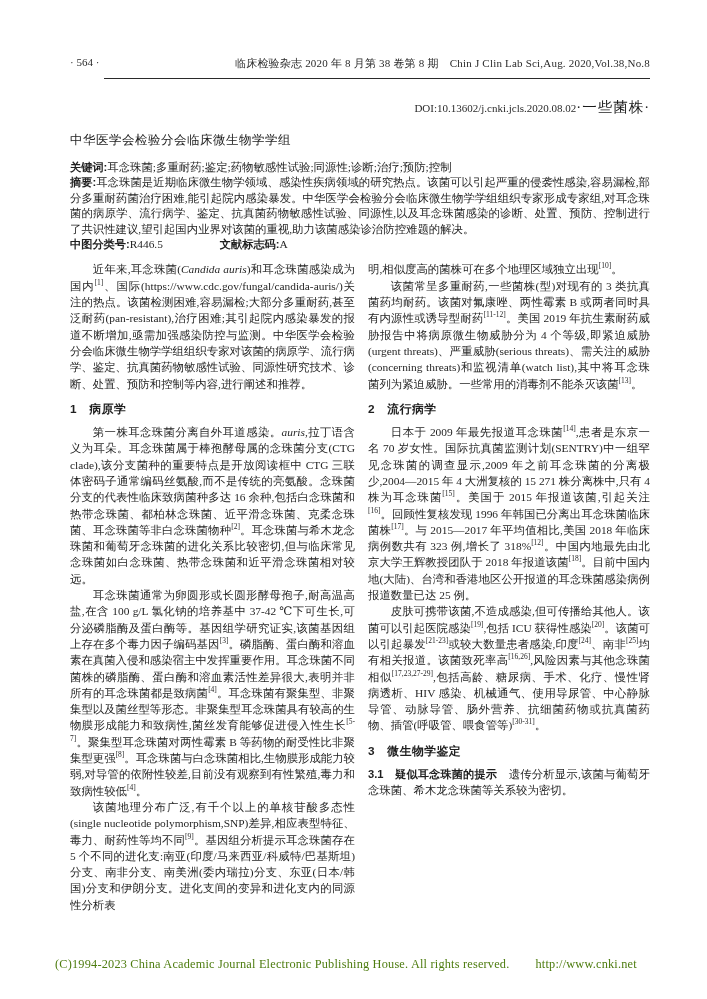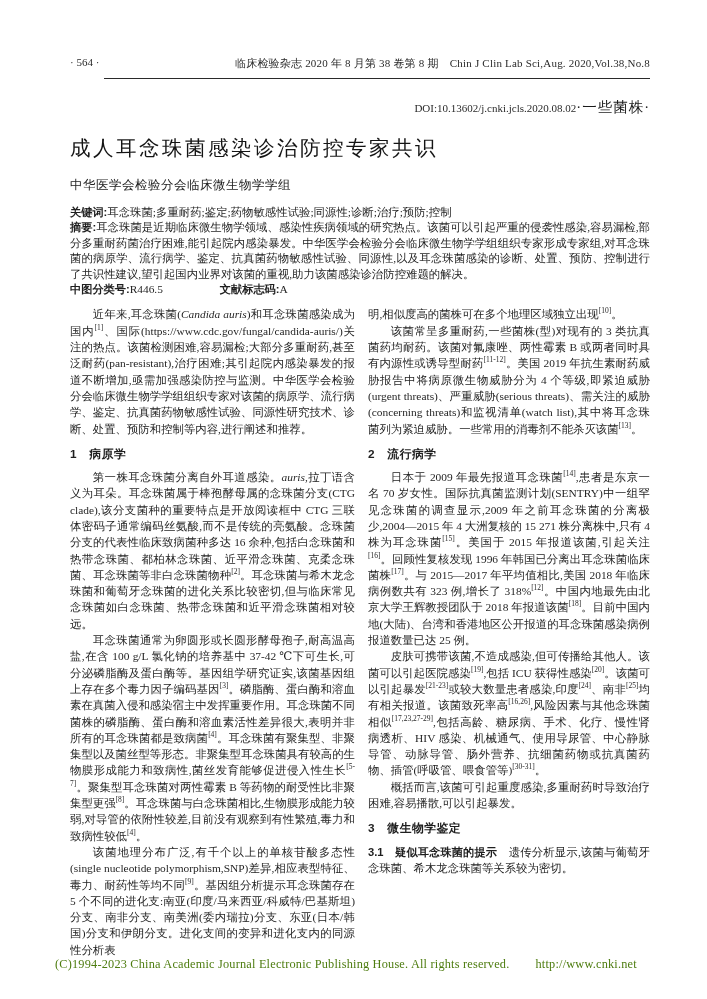--- a/index.html
+++ b/index.html
@@ -132,21 +132,20 @@
     <span class="page-num">· 564 ·</span>
     <span class="journal-line">临床检验杂志 2020 年 8 月第 38 卷第 8 期　Chin J Clin Lab Sci,Aug. 2020,Vol.38,No.8</span>
   </div>
   <hr class="head-rule">
 
   <div class="doi-row">
     <span class="doi">DOI:10.13602/j.cnki.jcls.2020.08.02</span>
     <span class="column-tag">·一些菌株·</span>
   </div>
 
-  <div class="article-title">成人耳念珠菌感染诊治防控专家共识</div>
   <div class="article-author">中华医学会检验分会临床微生物学学组</div>
 
   <div class="abstract">
       <div class="para"><span class="run-b">关键词:</span><span>耳念珠菌;多重耐药;鉴定;药物敏感性试验;同源性;诊断;治疗;预防;控制</span></div>
       <div class="para"><span class="run-b">摘要:</span><span>耳念珠菌是近期临床微生物学领域、感染性疾病领域的研究热点。该菌可以引起严重的侵袭性感染,容易漏检,部分多重耐药菌治疗困难,能引起院内感染暴发。中华医学会检验分会临床微生物学学组组织专家形成专家组,对耳念珠菌的病原学、流行病学、鉴定、抗真菌药物敏感性试验、同源性,以及耳念珠菌感染的诊断、处置、预防、控制进行了共识性建议,望引起国内业界对该菌的重视,助力该菌感染诊治防控难题的解决。</span></div>
       <div class="para"><span class="run-b">中图分类号:</span><span>R446.5　　　　　</span><span class="run-b">文献标志码:</span><span>A</span></div>
     </div>
 
   <div class="columns">
     <div class="col left">
@@ -162,21 +161,20 @@
 
       </div>
     </div>
     <div class="col right">
       <div>
           <div class="para"><span>明,相似度高的菌株可在多个地理区域独立出现</span><span class="run-sup">[10]</span><span>。</span></div>
           <div class="para indent"><span>该菌常呈多重耐药,一些菌株(型)对现有的 3 类抗真菌药均耐药。该菌对氟康唑、两性霉素 B 或两者同时具有内源性或诱导型耐药</span><span class="run-sup">[11-12]</span><span>。美国 2019 年抗生素耐药威胁报告中将病原微生物威胁分为 4 个等级,即紧迫威胁(urgent threats)、严重威胁(serious threats)、需关注的威胁(concerning threats)和监视清单(watch list),其中将耳念珠菌列为紧迫威胁。一些常用的消毒剂不能杀灭该菌</span><span class="run-sup">[13]</span><span>。</span></div>
           <div class="sec-heading"><span>2　流行病学</span></div>
           <div class="para indent"><span>日本于 2009 年最先报道耳念珠菌</span><span class="run-sup">[14]</span><span>,患者是东京一名 70 岁女性。国际抗真菌监测计划(SENTRY)中一组罕见念珠菌的调查显示,2009 年之前耳念珠菌的分离极少,2004—2015 年 4 大洲复核的 15 271 株分离株中,只有 4 株为耳念珠菌</span><span class="run-sup">[15]</span><span>。美国于 2015 年报道该菌,引起关注</span><span class="run-sup">[16]</span><span>。回顾性复核发现 1996 年韩国已分离出耳念珠菌临床菌株</span><span class="run-sup">[17]</span><span>。与 2015—2017 年平均值相比,美国 2018 年临床病例数共有 323 例,增长了 318%</span><span class="run-sup">[12]</span><span>。中国内地最先由北京大学王辉教授团队于 2018 年报道该菌</span><span class="run-sup">[18]</span><span>。目前中国内地(大陆)、台湾和香港地区公开报道的耳念珠菌感染病例报道数量已达 25 例。</span></div>
           <div class="para indent"><span>皮肤可携带该菌,不造成感染,但可传播给其他人。该菌可以引起医院感染</span><span class="run-sup">[19]</span><span>,包括 ICU 获得性感染</span><span class="run-sup">[20]</span><span>。该菌可以引起暴发</span><span class="run-sup">[21-23]</span><span>或较大数量患者感染,印度</span><span class="run-sup">[24]</span><span>、南非</span><span class="run-sup">[25]</span><span>均有相关报道。该菌致死率高</span><span class="run-sup">[16,26]</span><span>,风险因素与其他念珠菌相似</span><span class="run-sup">[17,23,27-29]</span><span>,包括高龄、糖尿病、手术、化疗、慢性肾病透析、HIV 感染、机械通气、使用导尿管、中心静脉导管、动脉导管、肠外营养、抗细菌药物或抗真菌药物、插管(呼吸管、喂食管等)</span><span class="run-sup">[30-31]</span><span>。</span></div>
-          <div class="para indent"><span>概括而言,该菌可引起重度感染,多重耐药时导致治疗困难,容易播散,可以引起暴发。</span></div>
           <div class="sec-heading"><span>3　微生物学鉴定</span></div>
           <div class="para"><span class="run-b">3.1　疑似耳念珠菌的提示</span><span>　遗传分析显示,该菌与葡萄牙念珠菌、希木龙念珠菌等关系较为密切。</span></div>
         </div>
     </div>
   </div>
 
 </div>
 
 <div class="page-footer">
   <span>(C)1994-2023 China Academic Journal Electronic Publishing House. All rights reserved.</span><span class="gap"></span><span>http://www.cnki.net</span>

